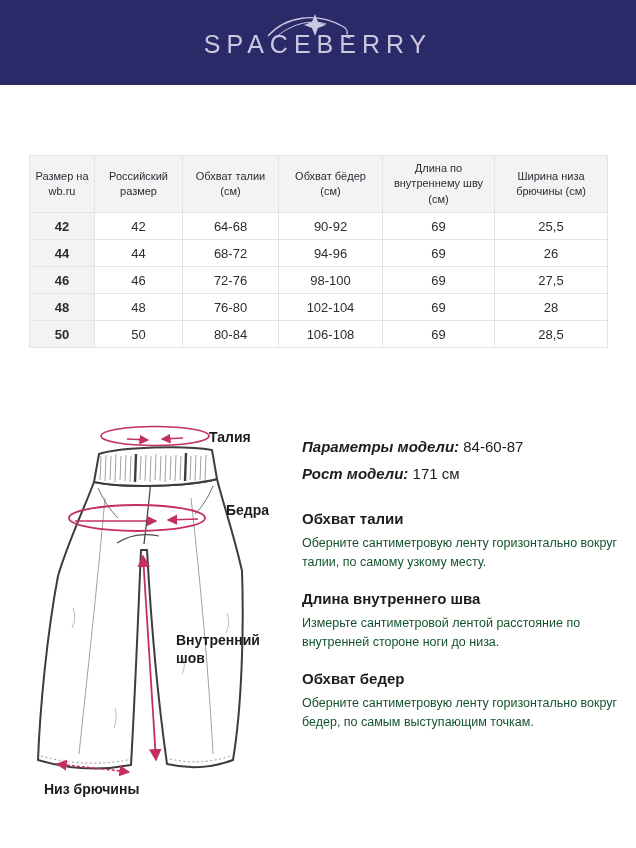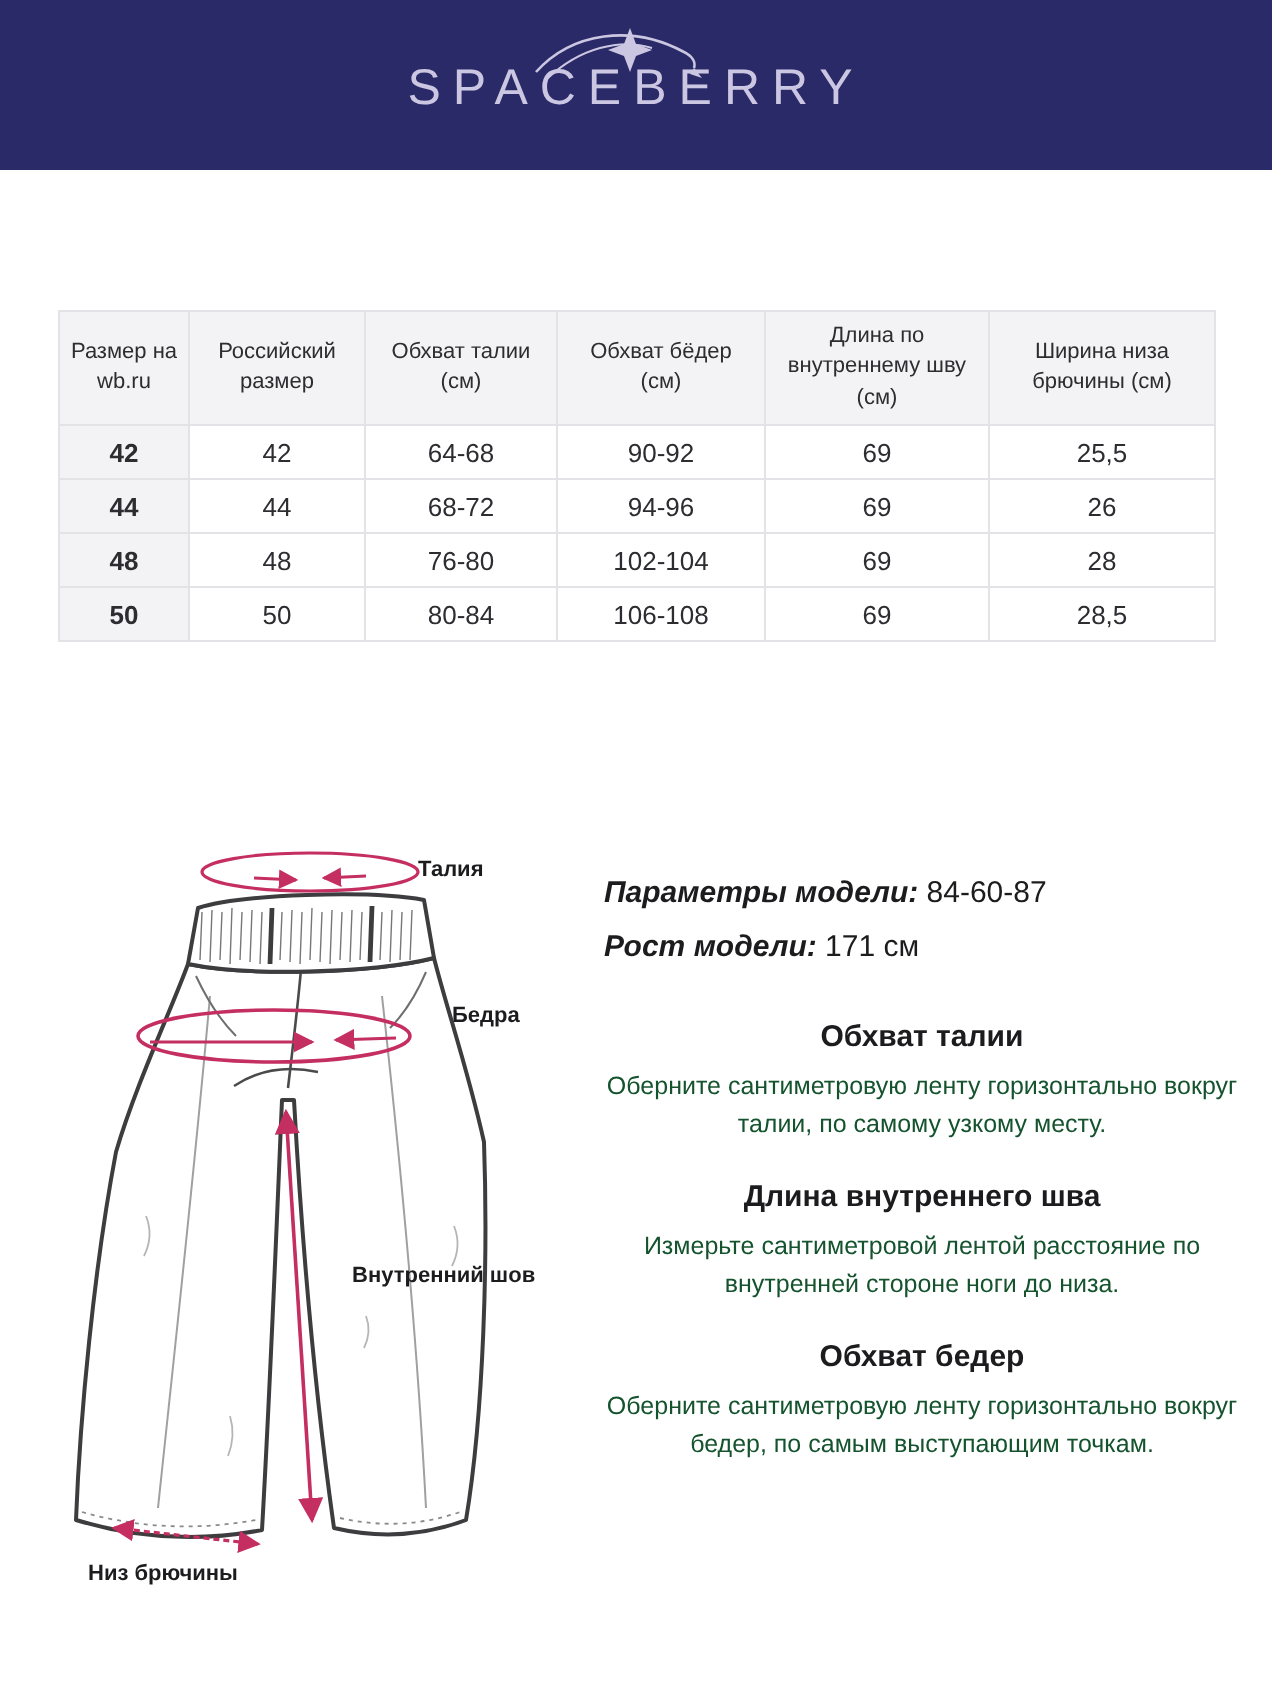--- a/index.html
+++ b/index.html
@@ -27,32 +27,32 @@
   }
   .size-table th {
     background:#f3f3f6; font-weight:400; font-size:11px; line-height:1.4;
     height:52px; color:#2c2c31;
   }
   .size-table td { background:#ffffff; font-size:13px; height:22px; }
   .size-table td.rowhead { background:#f3f3f6; font-weight:bold; }
 
   .sketch { position:absolute; left:15px; top:408px; }
   .diagram-label {
-    position:absolute; font-size:11px; font-weight:bold; color:#1c1c1e; line-height:1.3;
+    position:absolute; font-size:14px; font-weight:bold; color:#1c1c1e; line-height:1.3;
   }
   #lbl-waist  { left:209px; top:428px; }
   #lbl-hips   { left:226px; top:501px; }
   #lbl-inseam { left:176px; top:631px; width:100px; }
   #lbl-hem    { left:44px;  top:780px; }
 
   .right-col { position:absolute; left:302px; top:438px; width:318px; }
   .model-line { font-size:15px; margin-bottom:10px; color:#1c1c1e; }
   .model-line .lab { font-weight:bold;font-style:italic; }
   .model-block { margin-bottom:28px; }
-  .section { margin-bottom:18px;text-align:center; }
+  .section { margin-bottom:18px; }
   .section-title { font-size:15px; font-weight:bold; color:#1c1c1e; margin:0 0 7px 0; }
   .section-text { font-size:12.5px; line-height:19px; color:#14532d; margin:0; }
 </style>
 </head>
 <body>
 
 <div class="header">
   <div class="logo-wrap">
     <svg class="comet" width="110" height="44" viewBox="0 0 110 44">
       <path d="M10,30 C28,10 58,6 84,20 C88,22 90,25 89,28" fill="none" stroke="#cbc6e2" stroke-width="1.3"></path>
@@ -92,20 +92,28 @@
       <td>69</td>
       <td>25,5</td>
     </tr>
     <tr>
       <td class="rowhead">44</td>
       <td>44</td>
       <td>68-72</td>
       <td>94-96</td>
       <td>69</td>
       <td>26</td>
+    </tr>
+    <tr>
+      <td class="rowhead">46</td>
+      <td>46</td>
+      <td>72-76</td>
+      <td>98-100</td>
+      <td>69</td>
+      <td>27,5</td>
     </tr>
     <tr>
       <td class="rowhead">48</td>
       <td>48</td>
       <td>76-80</td>
       <td>102-104</td>
       <td>69</td>
       <td>28</td>
     </tr>
     <tr>

